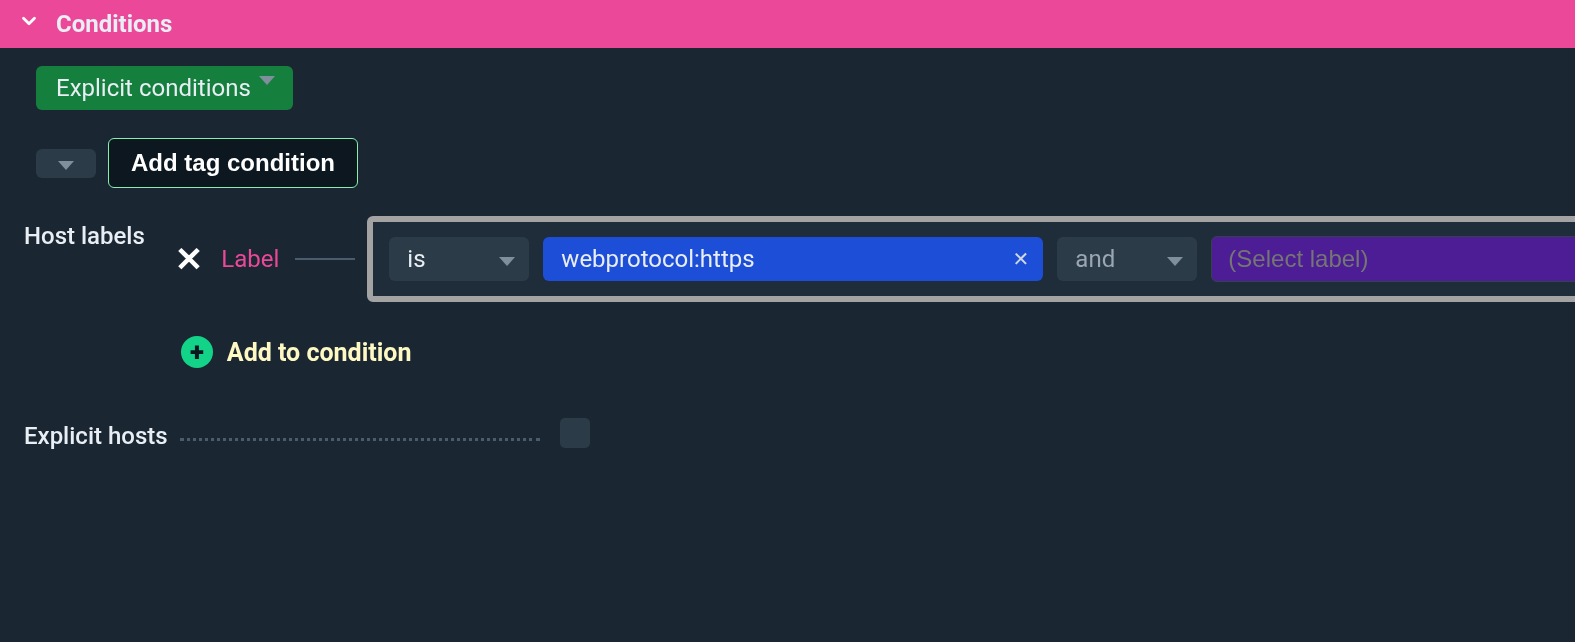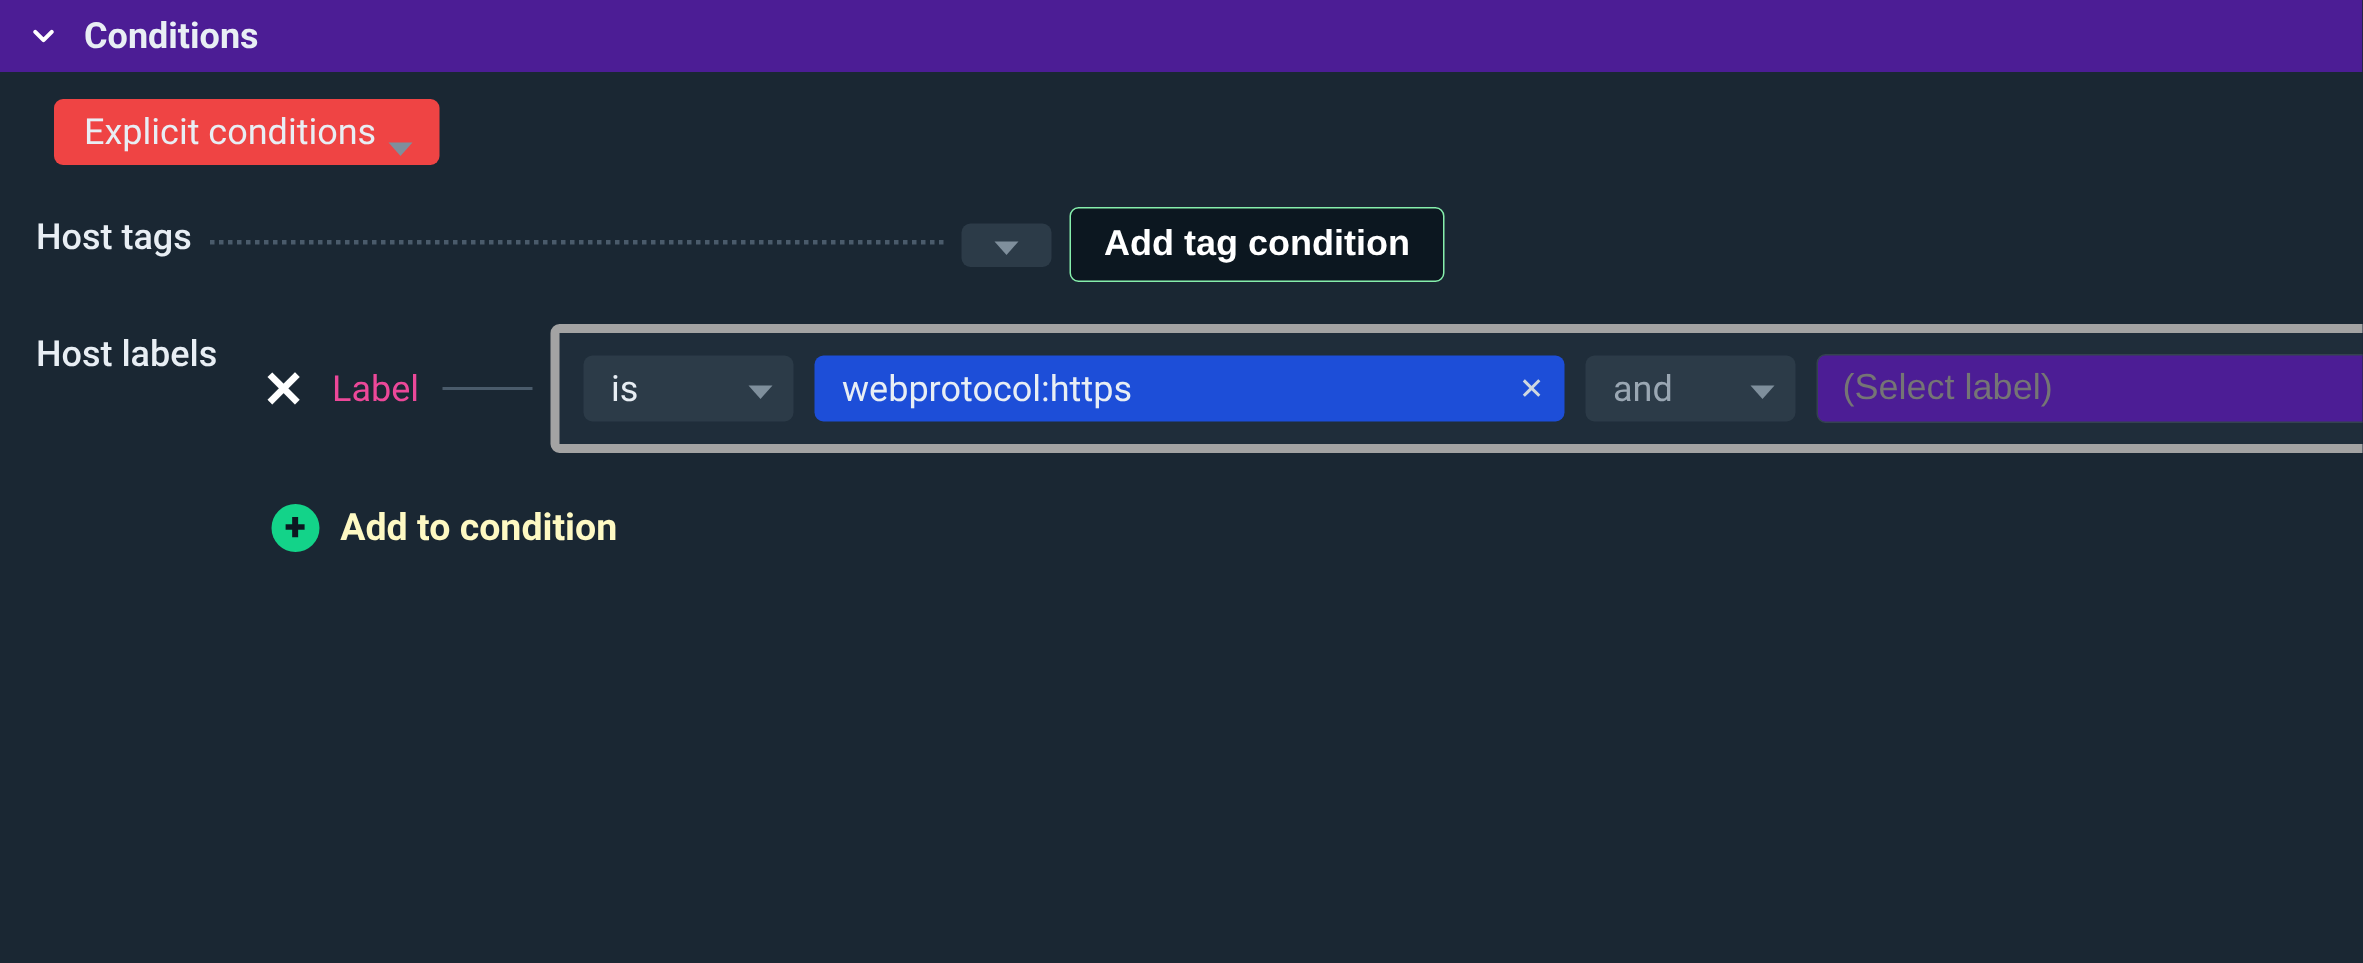--- a/index.html
+++ b/index.html
@@ -7,24 +7,23 @@
     background: #1a2733;
     color: #e8eef4;
     font-family: -apple-system, BlinkMacSystemFont, "Segoe UI", Roboto, sans-serif;
     font-size: 22px;
     width: 1575px;
     height: 642px;
     overflow: hidden;
   }
 
   .section-header {
-    background: #4c1d95;
+    background: #ec4899;
     padding: 10px 18px;
     display: flex;
-    align-items: center;
     gap: 16px;
     font-weight: 700;
     font-size: 24px;
   }
   .chevron-down {
     display:inline-block;
   }
   .chevron-down svg { display:block; }
 
   .body-area {
@@ -52,23 +51,23 @@
     top: -3px;
   }
 
   .control-col {
     flex: 1;
     padding-left: 12px;
   }
 
   .select-pill {
     display: inline-flex;
-    align-items: flex-end;
+    align-items: flex-start;
     gap: 8px;
-    background: #ef4444;
+    background: #15803d;
     border-radius: 6px;
     padding: 8px 18px 8px 20px;
     font-size: 24px;
     cursor: pointer;
   }
   .select-pill.small-arrow .caret { margin-left: 2px; }
   .caret {
     width: 0; height: 0;
     border-left: 8px solid transparent;
     border-right: 8px solid transparent;
@@ -221,24 +220,20 @@
     <div class="control-col">
       <div class="select-pill">
         <span>Explicit conditions</span>
         <span class="caret"></span>
       </div>
     </div>
   </div>
 
 
   <div class="row">
-    <div class="label-col">
-      <span class="label-text">Host tags</span>
-      <span class="dotted-fill"></span>
-    </div>
     <div class="control-col">
       <div class="tag-row">
         <div class="tag-dropdown">
           <span class="caret"></span>
         </div>
         <button class="btn-outline">Add tag condition</button>
       </div>
     </div>
   </div>
 
@@ -273,14 +268,21 @@
         </div>
       </div>
 
       <div class="add-condition-row">
         <span class="plus-circle">+</span>
         <span class="add-text">Add to condition</span>
       </div>
     </div>
   </div>
 
+  <div class="explicit-row">
+    <div class="label-col">
+      <span class="label-text">Explicit hosts</span>
+      <span class="dotted-fill"></span>
+    </div>
+    <div class="checkbox"></div>
+  </div>
 
 </div>
 
 </body></html>

